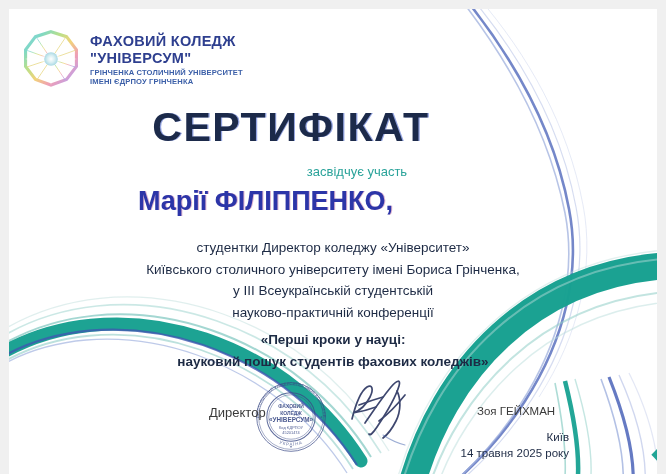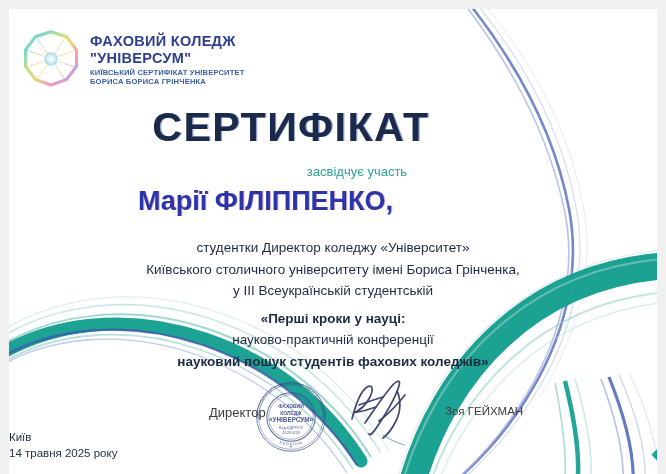--- a/index.html
+++ b/index.html
@@ -122,21 +122,21 @@
   }
   #director-label {
     position: absolute;
     left: 200px;
     top: 0;
     font-size: 13px;
     color: #3a3a3a;
   }
   #director-name {
     position: absolute;
-    left: 436px;
+    left: 468px;
     top: 0;
     font-size: 11.5px;
     color: #3a3a3a;
   }
   #seal {
     position: absolute;
     left: 243px;
     top: 369px;
     width: 78px;
     height: 78px;
@@ -147,21 +147,22 @@
     top: 368px;
     width: 86px;
     height: 70px;
   }
 
   
   #place-date {
     position: absolute;
     top: 420px;
     width: 520px;
-    text-align: left;
+    text-align: right;
+    padding-left: 40px;
   }
   .place-line {
     font-size: 11.5px;
     color: #1d2a44;
     line-height: 16px;
   }
 </style>
 </head>
 <body>
 
@@ -259,39 +260,39 @@
         <polygon points="22,22 47,45 50,50 45,47"></polygon>
         <polygon points="78,22 53,45 50,50 55,47"></polygon>
         <polygon points="22,78 47,55 50,50 45,53"></polygon>
         <polygon points="78,78 53,55 50,50 55,53"></polygon>
       </g>
       <circle cx="50" cy="50" r="11" fill="url(#coreGlow)"></circle>
     </svg>
     <div class="logo-text-wrap">
       <div class="logo-line1">ФАХОВИЙ КОЛЕДЖ</div>
       <div class="logo-line2">"УНІВЕРСУМ"</div>
-      <div class="logo-line3">КИЇВСЬКИЙ СЕРТИФІКАТ УНІВЕРСИТЕТ</div>
-      <div class="logo-line4">БОРИСА БОРИСА ГРІНЧЕНКА</div>
+      <div class="logo-line3">ГРІНЧЕНКА СТОЛИЧНИЙ УНІВЕРСИТЕТ</div>
+      <div class="logo-line4">ІМЕНІ ЄДРПОУ ГРІНЧЕНКА</div>
     </div>
   </div>
 
   <div id="content">
 
     <div id="cert-title">СЕРТИФІКАТ</div>
 
     <div id="awards-label">засвідчує участь</div>
 
     <div id="recipient-name">Марії ФІЛІППЕНКО,</div>
 
     <div id="body-lines">
       <div class="body-line">студентки Директор коледжу «Університет»</div>
       <div class="body-line">Київського столичного університету імені Бориса Грінченка,</div>
       <div class="body-line">у III Всеукраїнській студентській</div>
+      <div class="body-line">науково-практичній конференції</div>
       <div class="body-line bold gap">«Перші кроки у науці:</div>
-      <div class="body-line">науково-практичній конференції</div>
       <div class="body-line bold">науковий пошук студентів фахових коледжів»</div>
     </div>
   </div>
 
   <svg id="seal" viewBox="0 0 100 100" xmlns="http://www.w3.org/2000/svg">
     <defs>
       <path id="sealOuterTop" d="M50,50 m-41,0 a41,41 0 1,1 82,0" fill="none"></path>
       <path id="sealOuterBot" d="M50,50 m-37,0 a37,37 0 1,0 74,0" fill="none"></path>
     </defs>
     <g stroke="#3a4a86" fill="none" opacity="0.82">

